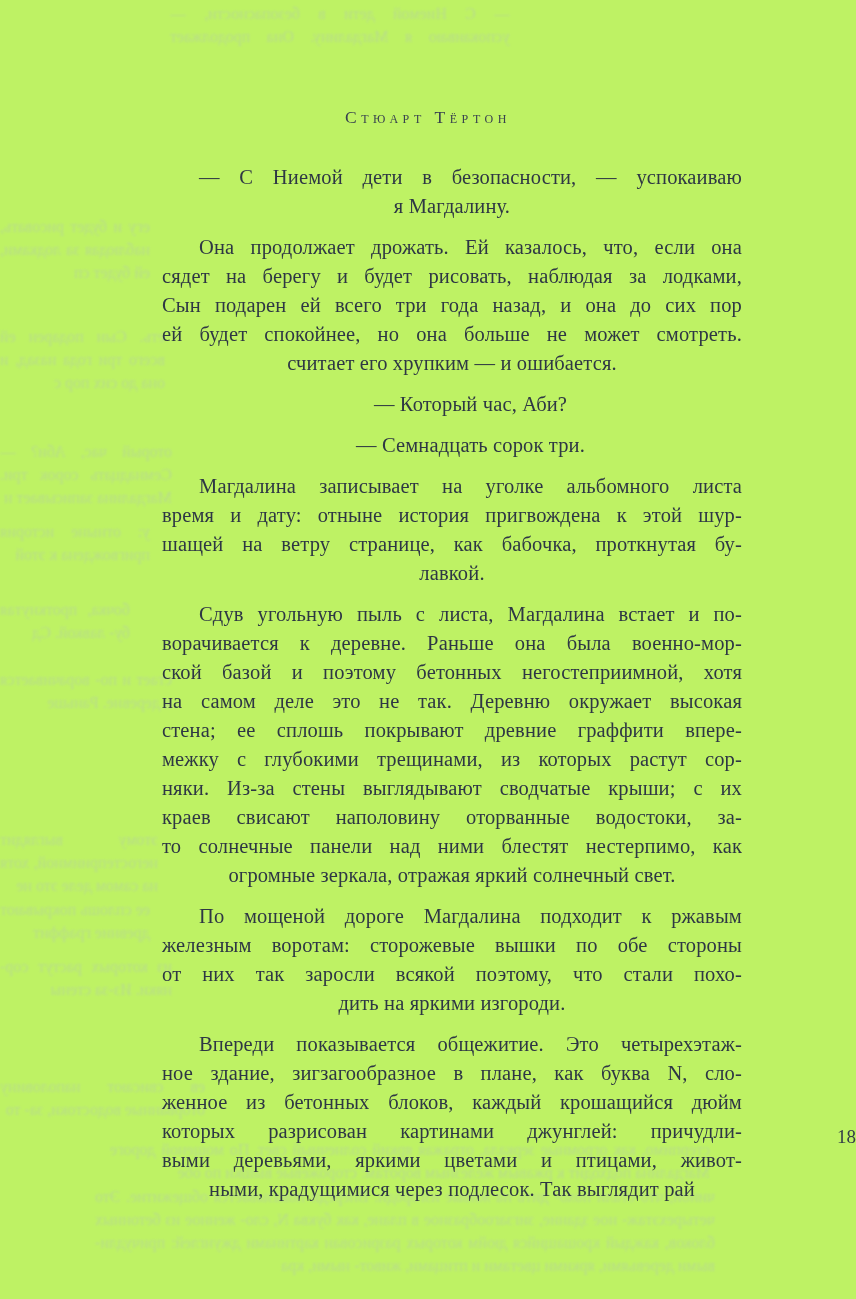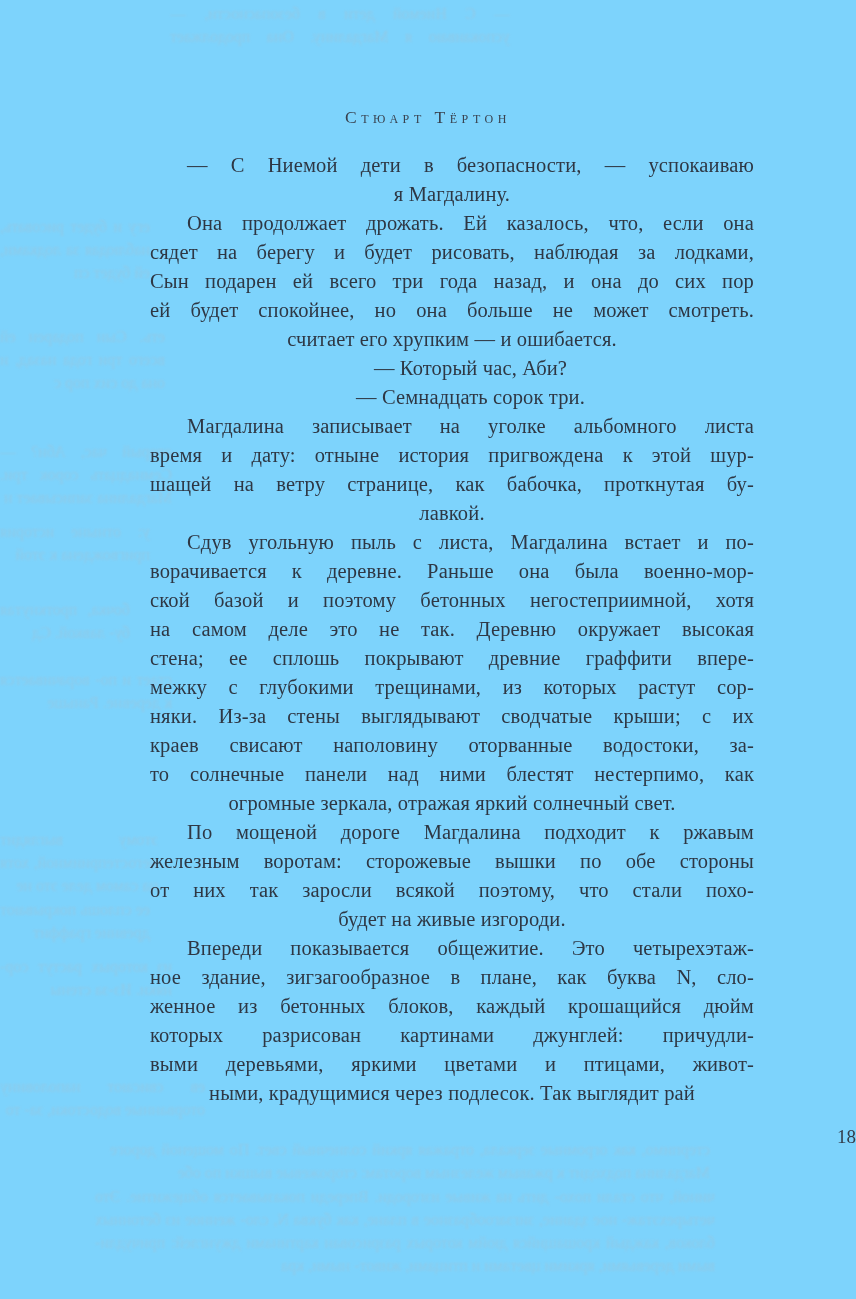--- a/index.html
+++ b/index.html
@@ -1,21 +1,21 @@
 <!DOCTYPE html>
 <html lang="ru"><head>
 <meta charset="utf-8">
 <style>
   * { margin: 0; padding: 0; box-sizing: border-box; }
   html, body { width: 856px; background: #ffffff; }
   .page {
     position: relative;
     width: 856px;
     height: 1299px;
-    background: #7dd3fc;
+    background: #bef264;
     overflow: hidden;
     font-family: "Liberation Serif", "DejaVu Serif", serif;
     color: #2e3744;
   }
   
   .ghost-layer { position: absolute; inset: 0; pointer-events: none; }
   .ghost {
     position: absolute;
     font-size: 16px;
     line-height: 23px;
@@ -40,21 +40,21 @@
   }
   .text-block {
     position: absolute;
     top: 151px;
     left: 150px;
     width: 604px;
     font-size: 20.5px;
     line-height: 29px;
     letter-spacing: 0.15px;
   }
-  .paragraph { margin: 0; }
+  .paragraph { margin: 12px; }
   .line { text-align: center; white-space: normal; }
   .line.just { text-align: justify; text-align-last: justify; }
   .line.first { text-indent: 37px; }
   .page-number {
     position: absolute;
     top: 1126px;
     left: 0;
     width: 100%;
     text-align: right;
     font-size: 19px;
@@ -117,21 +117,21 @@
         <div class="line just">межку с глубокими трещинами, из которых растут сор-</div>
         <div class="line just">няки. Из-за стены выглядывают сводчатые крыши; с их</div>
         <div class="line just">краев свисают наполовину оторванные водостоки, за-</div>
         <div class="line just">то солнечные панели над ними блестят нестерпимо, как</div>
         <div class="line">огромные зеркала, отражая яркий солнечный свет.</div>
       </div>
       <div class="paragraph">
         <div class="line first just">По мощеной дороге Магдалина подходит к ржавым</div>
         <div class="line just">железным воротам: сторожевые вышки по обе стороны</div>
         <div class="line just">от них так заросли всякой поэтому, что стали похо-</div>
-        <div class="line">будет на живые изгороди.</div>
+        <div class="line">дить на яркими изгороди.</div>
       </div>
       <div class="paragraph">
         <div class="line first just">Впереди показывается общежитие. Это четырехэтаж-</div>
         <div class="line just">ное здание, зигзагообразное в плане, как буква N, сло-</div>
         <div class="line just">женное из бетонных блоков, каждый крошащийся дюйм</div>
         <div class="line just">которых разрисован картинами джунглей: причудли-</div>
         <div class="line just">выми деревьями, яркими цветами и птицами, живот-</div>
         <div class="line">ными, крадущимися через подлесок. Так выглядит рай</div>
       </div>
     </div>

